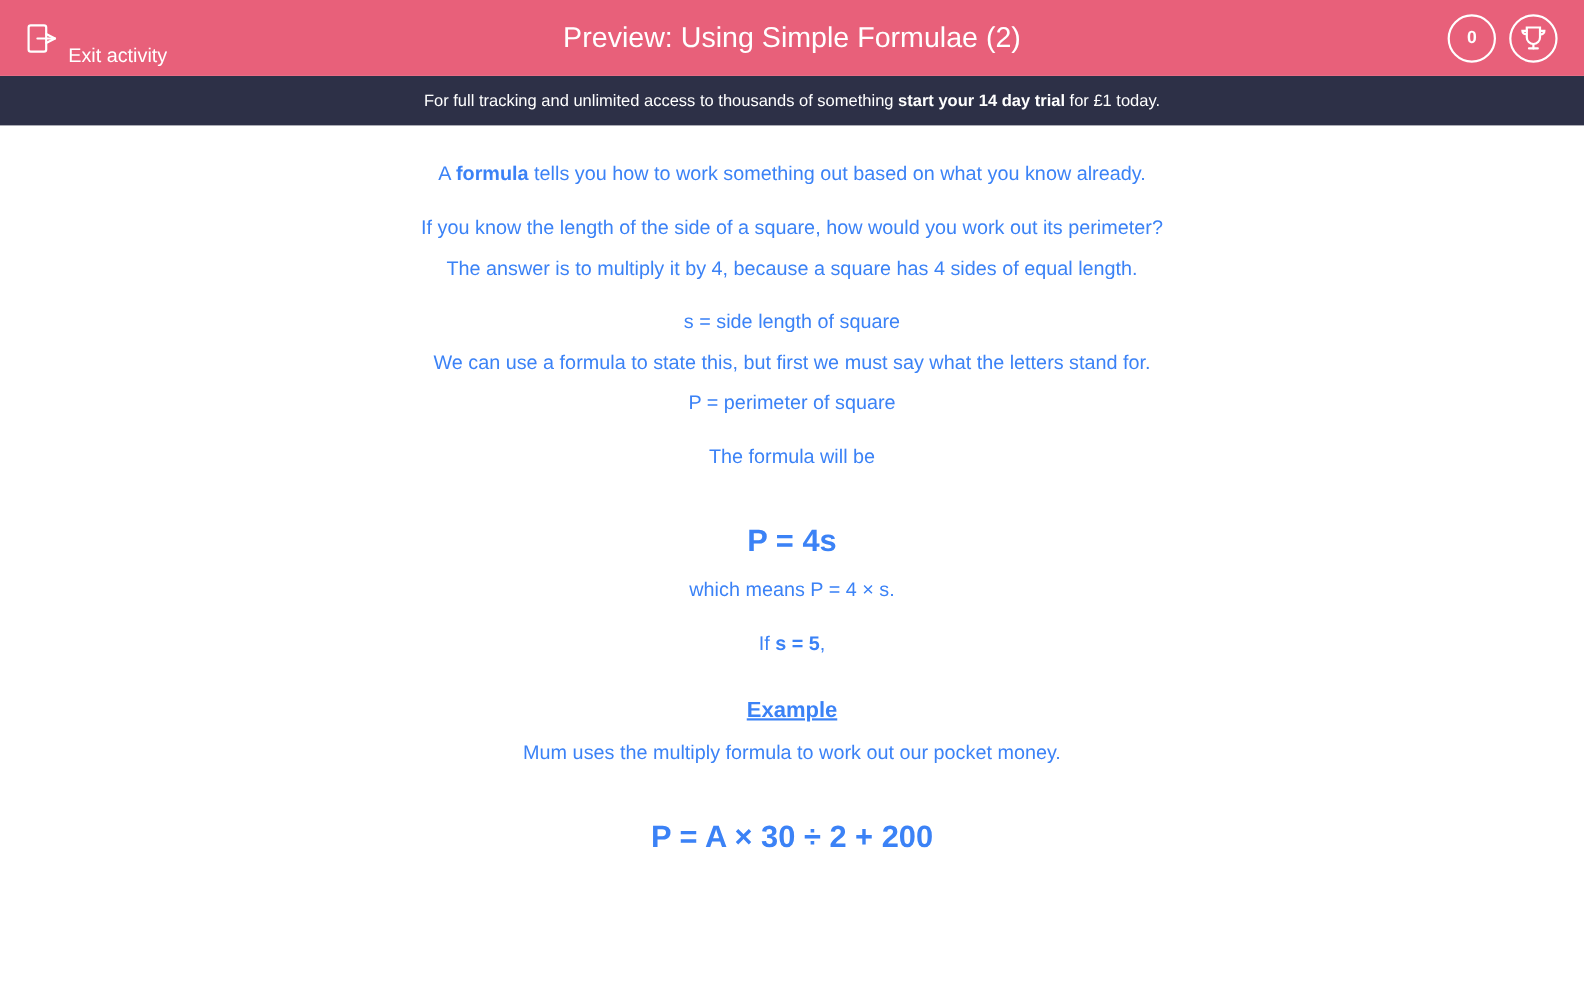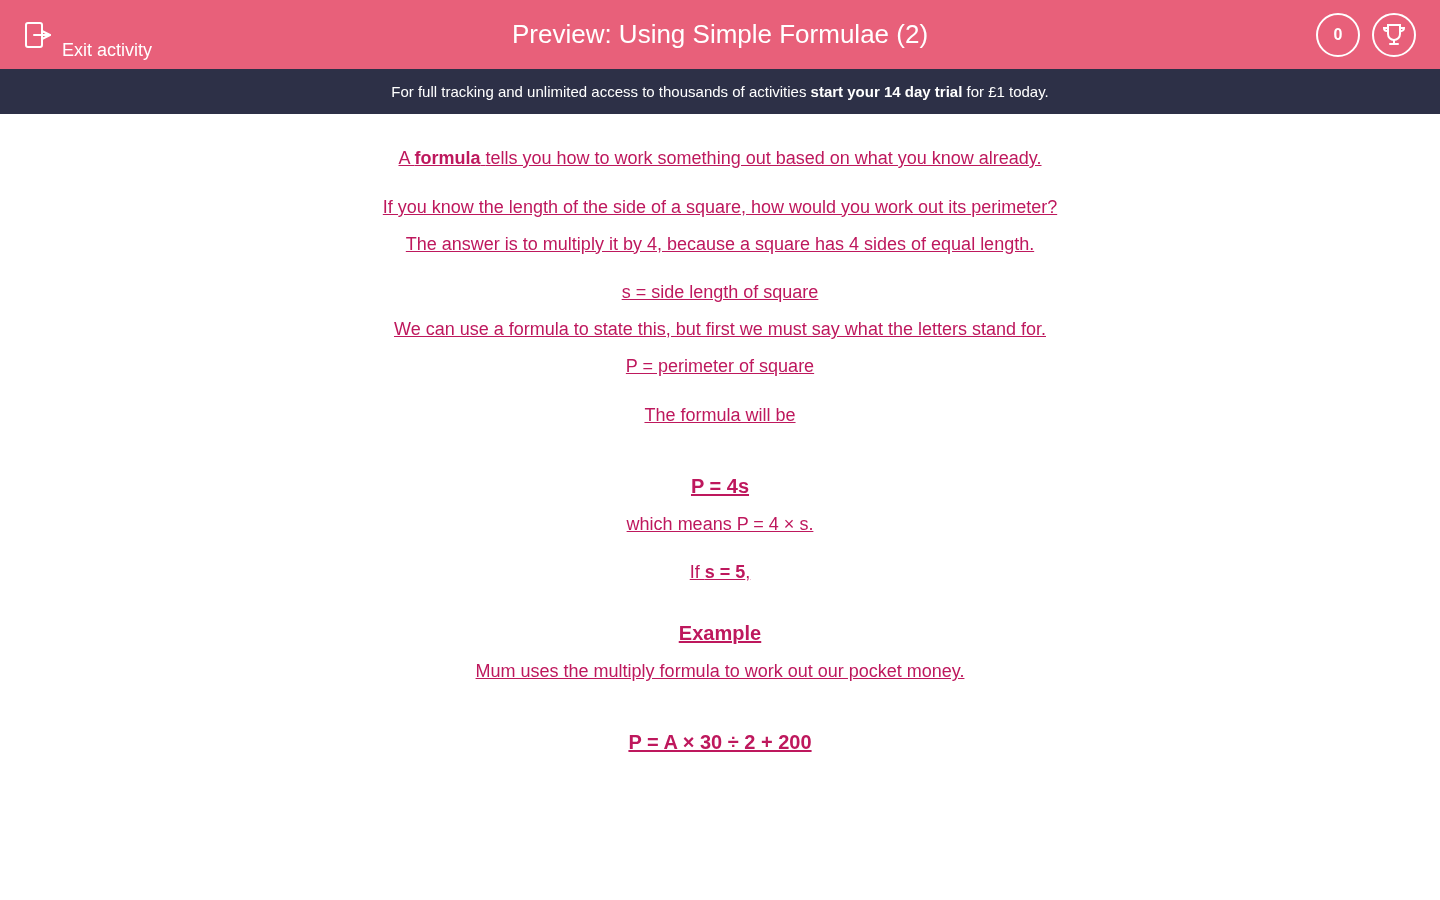--- a/index.html
+++ b/index.html
@@ -101,40 +101,39 @@
 
     .promo-banner .highlight {
       font-weight: 700;
       text-align: right;
     }
 
     
     .main-content {
       padding: 30px 104px;
       font-size: 18px;
-      color: #be185d;
+      color: #3b82f6;
       line-height: 1.6;
-      text-decoration: underline;
     }
 
     .content-block {
       margin-bottom: 20px;
       text-align: center;
     }
 
     .content-block p {
       margin-bottom: 8px;
     }
 
     .bold {
       font-weight: 700;
     }
 
     .formula-main {
-      font-size: 20px;
+      font-size: 28px;
       font-weight: 700;
       margin-top: 40px;
     }
 
     .example-heading {
       font-size: 20px;
       font-weight: 700;
       text-decoration: underline;
       margin-bottom: 8px;
       display: block;
@@ -164,21 +163,21 @@
         <path d="M7 6H3a3 3 0 003 3" stroke="white" stroke-width="2" fill="none" stroke-linecap="round"></path>
         <path d="M19 6h4a3 3 0 01-4 3" stroke="white" stroke-width="2" fill="none" stroke-linecap="round"></path>
         <line x1="13" y1="18" x2="13" y2="22" stroke="white" stroke-width="2" stroke-linecap="round"></line>
         <line x1="9" y1="22" x2="17" y2="22" stroke="white" stroke-width="2" stroke-linecap="round"></line>
       </svg>
     </div>
   </div>
 </header>
 
 <div class="promo-banner">
-  <span>For full tracking and unlimited access to thousands of activities </span><span class="highlight">start your 14 day trial</span><span> for £1 today.</span>
+  <span>For full tracking and unlimited access to thousands of something </span><span class="highlight">start your 14 day trial</span><span> for £1 today.</span>
 </div>
 
 <div class="main-content">
 
   <div class="content-block">
     <p>
       A <span class="bold">formula</span> <span>tells you how to work something out based on what you know already.</span>
     </p>
   </div>
 

